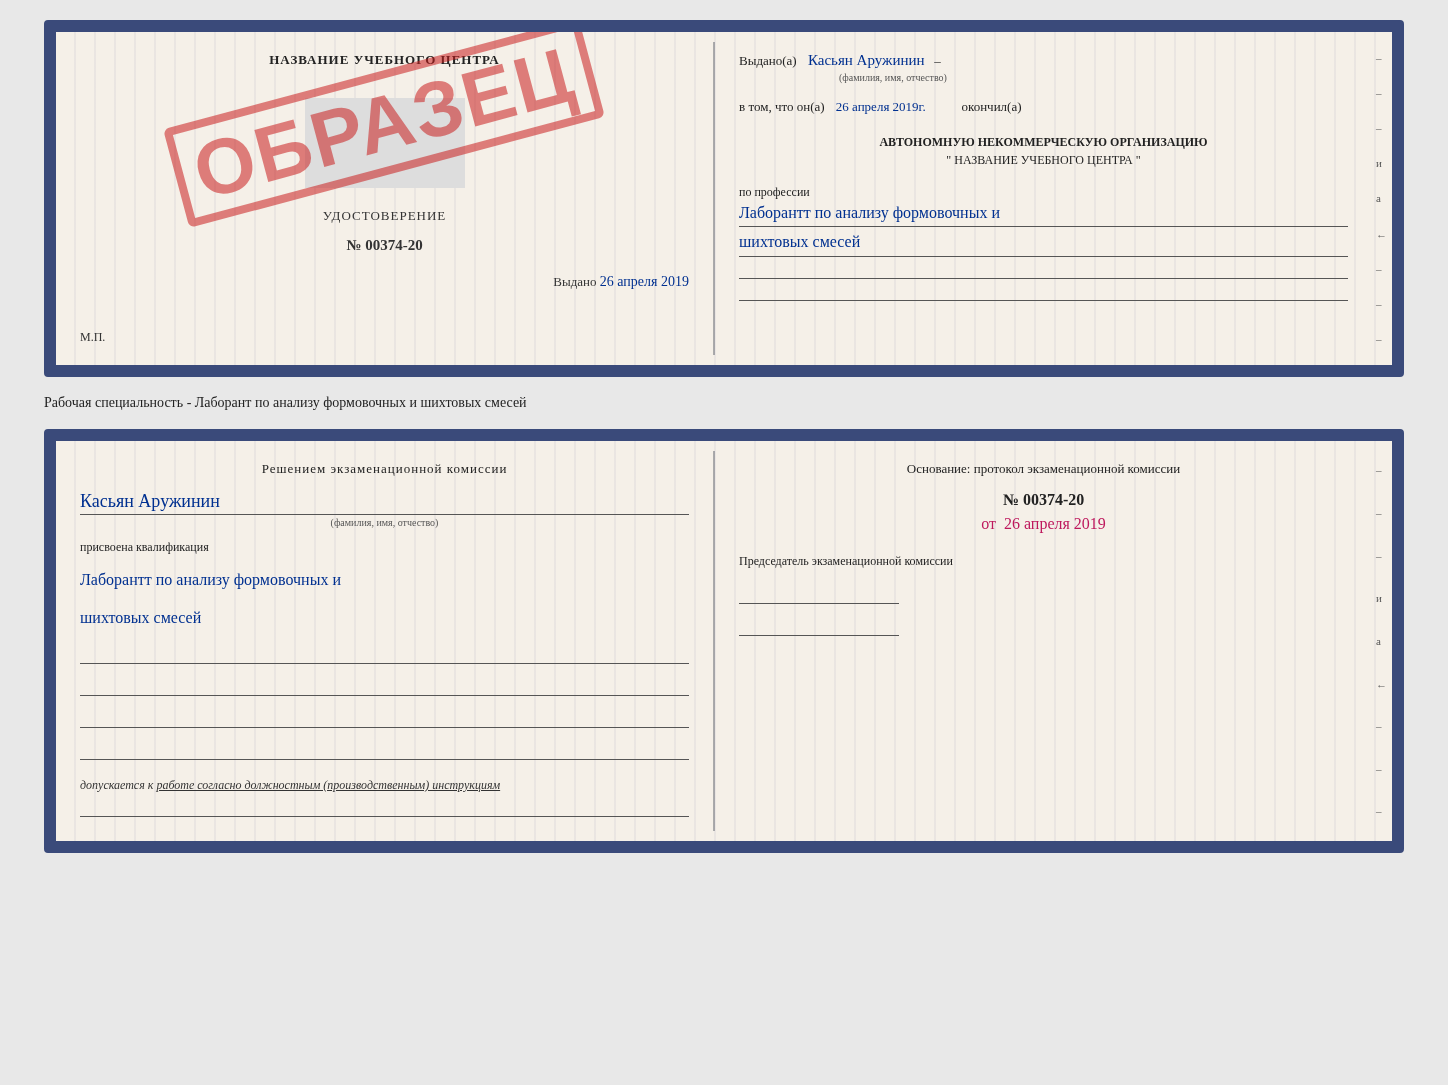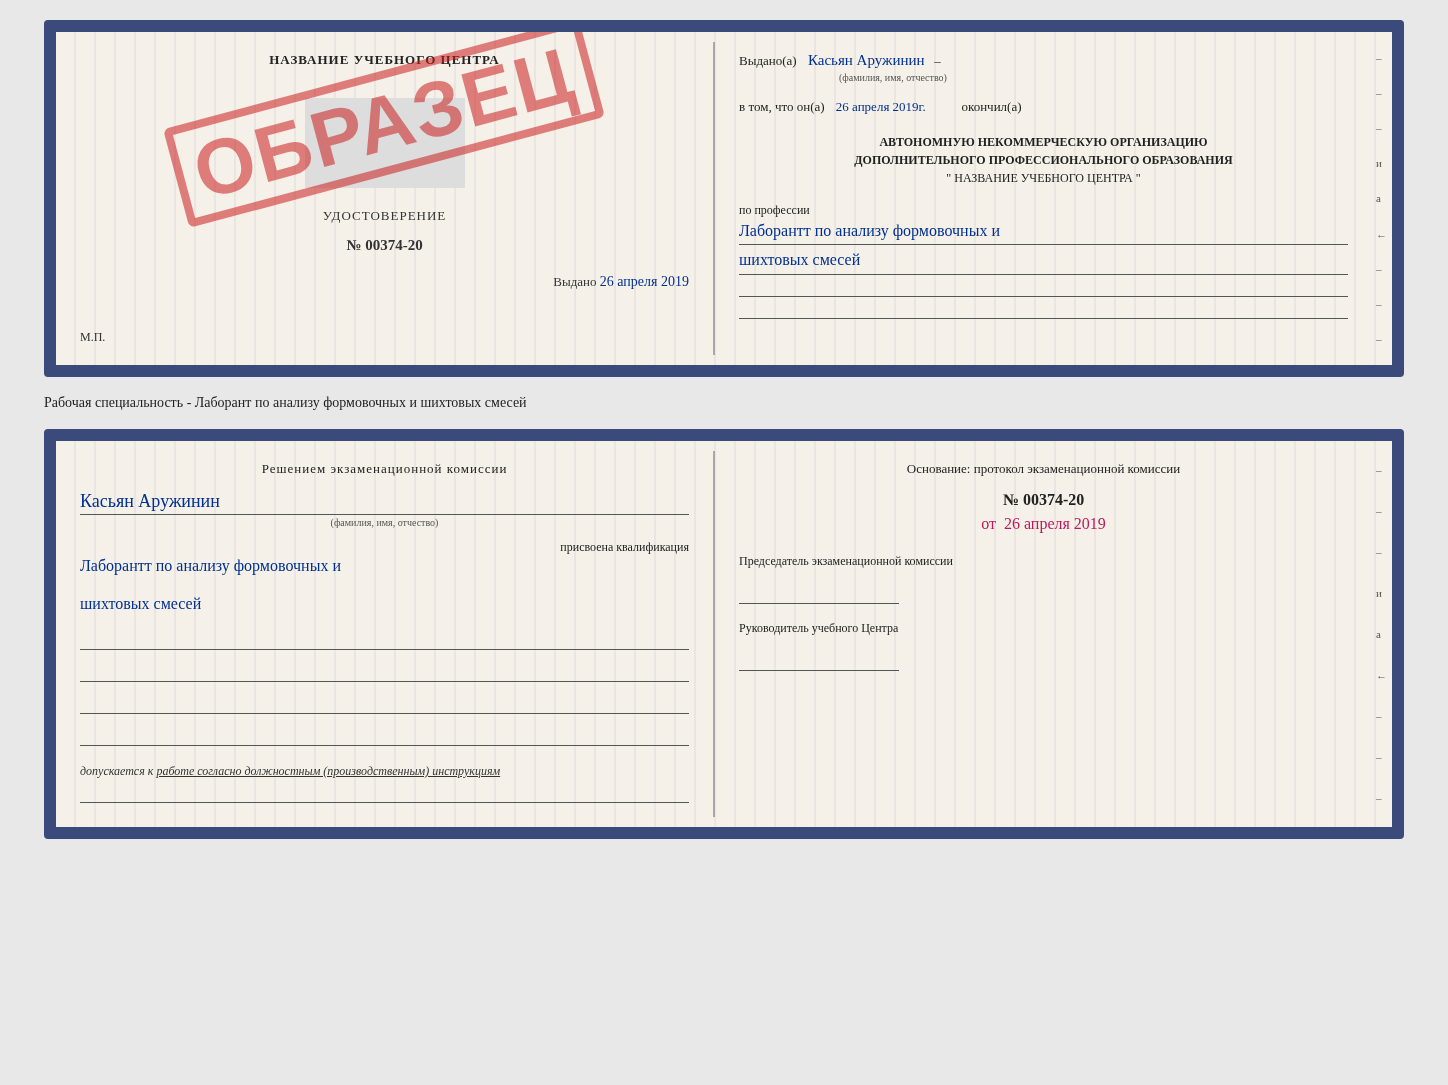--- a/index.html
+++ b/index.html
@@ -240,22 +240,22 @@
     .bottom-name-sub {
       font-size: 10px;
       color: #555;
       text-align: center;
       margin-bottom: 12px;
     }
 
     .qualification-label {
       font-size: 12px;
       color: #222;
-      text-align: right;
-      margin-bottom: 0;
+      text-align: left;
+      margin-bottom: 14px;
     }
 
     .qualification-value {
       font-family: 'Comic Sans MS', cursive;
       font-size: 16px;
       color: #003090;
       line-height: 1.4;
       margin-bottom: 16px;
     }
 
@@ -357,21 +357,20 @@
 
       <div class="right-line" style="margin-bottom:18px;">
         <span>в том, что он(а)</span>
         <span class="handwritten" style="margin-left:8px; font-size:13px;">26 апреля 2019г.</span>
         &nbsp;&nbsp;&nbsp;&nbsp;&nbsp;&nbsp;&nbsp;&nbsp;&nbsp;
         <span>окончил(а)</span>
       </div>
 
       <div class="right-block">
         <p class="bold">АВТОНОМНУЮ НЕКОММЕРЧЕСКУЮ ОРГАНИЗАЦИЮ</p>
-        <p class="bold">ДОПОЛНИТЕЛЬНОГО ПРОФЕССИОНАЛЬНОГО ОБРАЗОВАНИЯ</p>
         <p>"  НАЗВАНИЕ УЧЕБНОГО ЦЕНТРА  "</p>
       </div>
 
       <div>
         <div class="profession-label">по профессии</div>
         <div class="profession-value">Лаборантт по анализу формовочных и</div>
         <div class="profession-value">шихтовых смесей</div>
         <div class="underline-field"></div>
         <div class="underline-field"></div>
       </div>
@@ -428,21 +427,20 @@
         <span>от</span>
         <span style="margin-left:4px;">26 апреля 2019</span>
       </div>
 
       <div class="sign-block">
         <div class="sign-label">Председатель экзаменационной комиссии</div>
         <div class="sign-line"></div>
       </div>
 
       <div class="sign-block">
-        <div class="sign-label">Руководитель учебного Центра</div>
         <div class="sign-line"></div>
       </div>
     </div>
 
     <div class="side-marks">
       <span class="side-mark">–</span>
       <span class="side-mark">–</span>
       <span class="side-mark">–</span>
       <span class="side-mark">и</span>
       <span class="side-mark">а</span>

